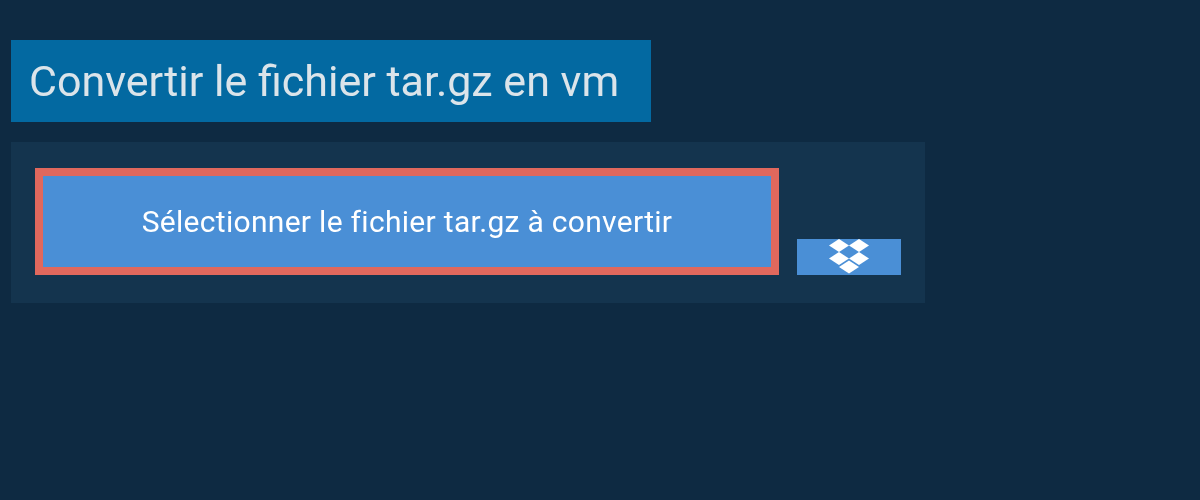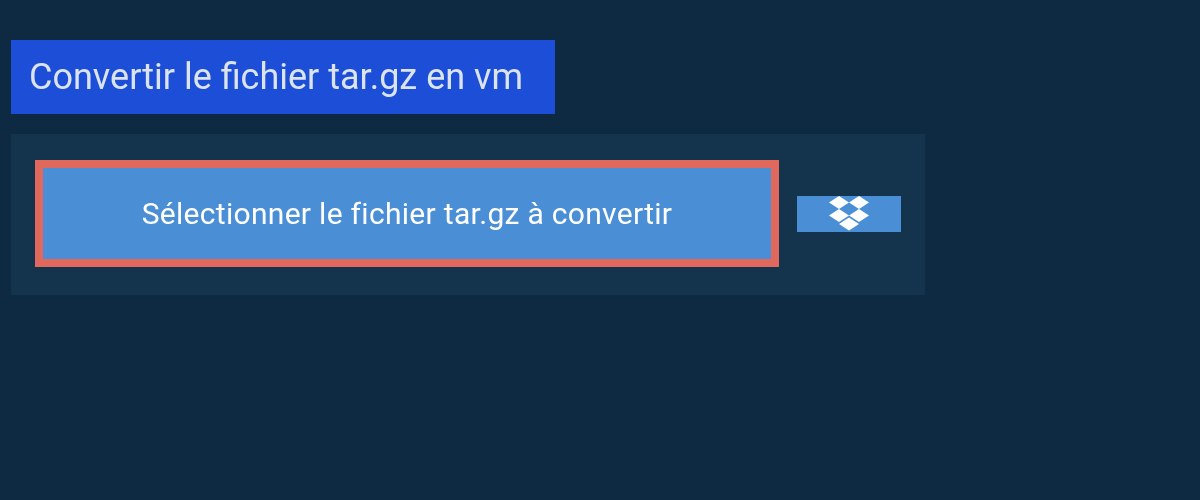--- a/index.html
+++ b/index.html
@@ -11,21 +11,21 @@
       width: 1200px;
       height: 500px;
       background-color: #0e2a42;
       font-family: -apple-system, BlinkMacSystemFont, "Segoe UI", Roboto, Helvetica, Arial, sans-serif;
       overflow: hidden;
     }
     .button-row {
       display: flex;
       gap: 18px;
       padding: 10px 22px 0 22px;
-      align-items: center;
+      align-items: flex-end;
     }
     .select-button {
       flex: 1;
       background-color: #4a8fd6;
       border: 8px solid #e0685d;
       color: #ffffff;
       font-size: 30px;
       font-weight: 400;
       padding: 28px 20px;
       text-align: center;
@@ -44,25 +44,25 @@
       width: 40px;
       height: 36px;
     }
     .container {
       position: relative;
       margin-left: 11px;
       margin-top: 40px;
       width: 914px;
     }
     .title-tab {
-      background-color: #1d4ed8;
+      background-color: #0369a1;
       display: inline-block;
       padding: 16px 32px 16px 18px;
       color: #dbe4ea;
-      font-size: 36px;
+      font-size: 43px;
       font-weight: 400;
     }
     .body-box {
       background-color: #14344e;
       width: 914px;
       padding: 26px 24px 28px 24px;
       margin-top: 20px;
     }
   </style>
 </head>

